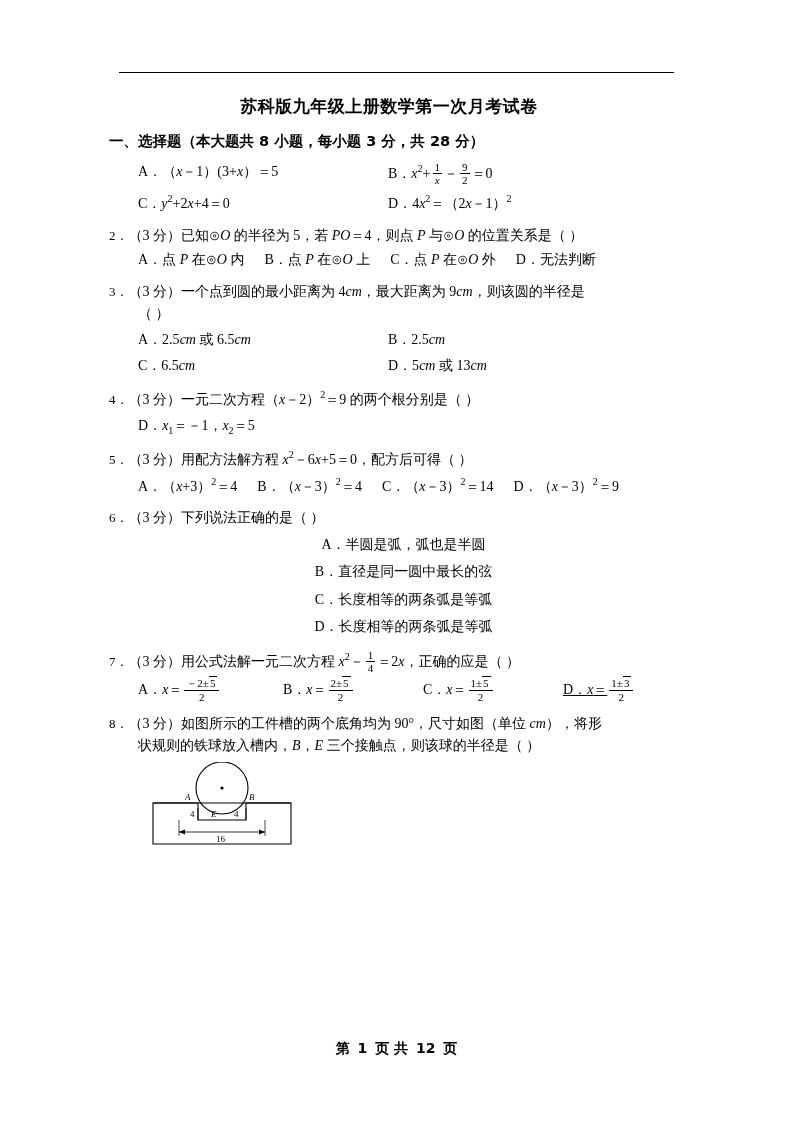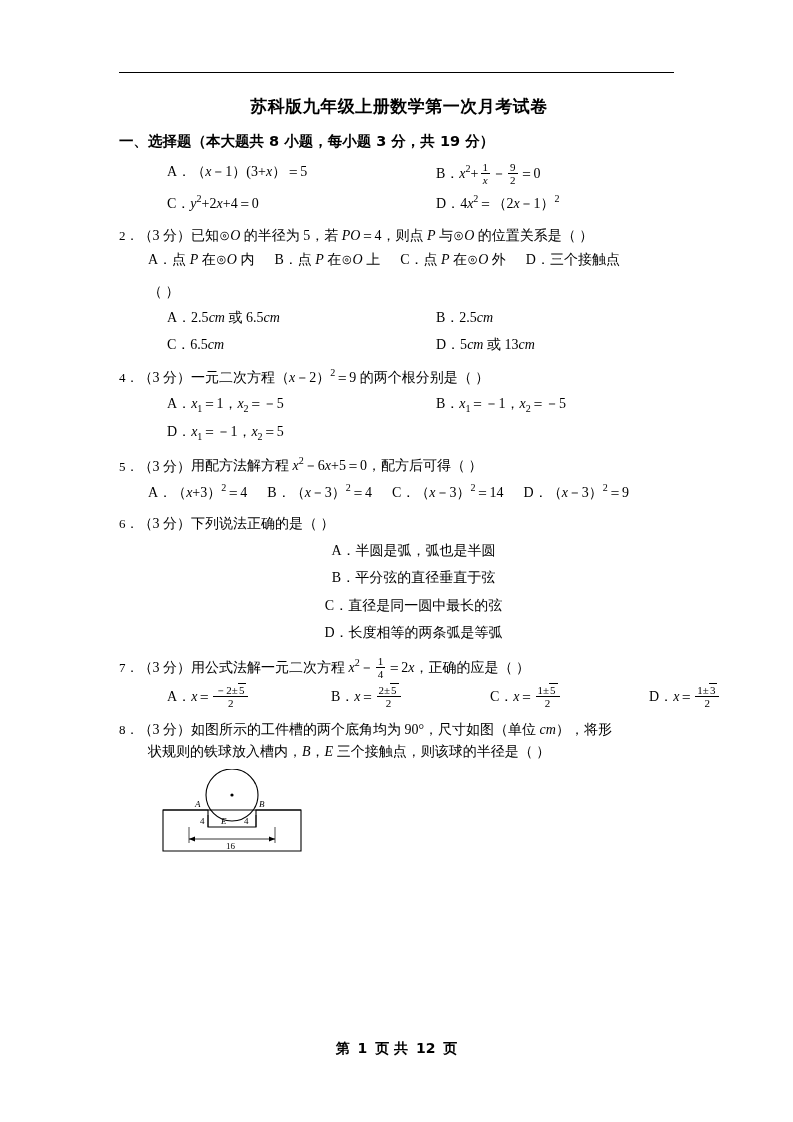--- a/index.html
+++ b/index.html
@@ -24,21 +24,21 @@
   }
   .top-rule {
     position: absolute;
     left: 119px;
     top: 72px;
     width: 555px;
     border-top: 1px solid #000;
   }
   .content {
     position: absolute;
-    left: 119px;
+    left: 109px;
     top: 95px;
     width: 560px;
   }
   .doc-title {
     text-align: center;
     font-family: "DejaVu Sans", sans-serif;
     font-weight: bold;
     font-size: 17px;
     letter-spacing: 0.5px;
     margin: 0 0 14px 0;
@@ -61,21 +61,20 @@
   .q-num {
     font-size: 13px;
   }
   .opts-row {
     display: flex;
     padding-left: 29px;
     margin-top: 3px;
   }
   .opts-row > .opt {
     flex: 0 0 auto;
-    margin-left: 19px;
   }
   .opt-2col > .opt:nth-child(1) { width: 250px; }
   .opt-2col > .opt:nth-child(2) { width: 250px; }
   .opt {
     font-size: 14px;
     line-height: 1.7;
   }
   .opt-inline {
     padding-left: 29px;
     margin-top: 2px;
@@ -126,21 +125,21 @@
 <body>
 
 <div class="page">
 
   <div class="top-rule"></div>
 
   <div class="content">
 
     <div class="doc-title">苏科版九年级上册数学第一次月考试卷</div>
 
-    <div class="section-title">一、选择题（本大题共 8 小题，每小题 3 分，共 19 分）</div>
+    <div class="section-title">一、选择题（本大题共 8 小题，每小题 3 分，共 28 分）</div>
 
     <div class="q">
       <div class="opts-row opt-2col">
         <div class="opt">
           <span>A．</span><span>（<i class="m">x</i>－1）(3+<i class="m">x</i>）＝5</span>
         </div>
         <div class="opt">
           <span>B．</span><span><i class="m">x</i><sup>2</sup>+<span class="frac"><span class="num">1</span><span class="den"><i class="m">x</i></span></span>－<span class="frac"><span class="num">9</span><span class="den">2</span></span>＝0</span>
         </div>
       </div>
@@ -152,85 +151,84 @@
           <span>D．</span><span>4<i class="m">x</i><sup>2</sup>＝（2<i class="m">x</i>－1）<sup>2</sup></span>
         </div>
       </div>
     </div>
 
     <div class="q">
       <div class="q-stem">
         <span class="q-num">2．</span><span>（3 分）</span><span>已知⊙<i class="m">O</i> 的半径为 5，若 <i class="m">PO</i>＝4，则点 <i class="m">P</i> 与⊙<i class="m">O</i> 的位置关系是（      ）</span>
       </div>
       <div class="opt-inline">
-        <span class="opt">A．点 <i class="m">P</i> 在⊙<i class="m">O</i> 内</span><span class="opt">B．点 <i class="m">P</i> 在⊙<i class="m">O</i> 上</span><span class="opt">C．点 <i class="m">P</i> 在⊙<i class="m">O</i> 外</span><span class="opt">D．三个接触点</span>
-      </div>
-    </div>
-
-    <div class="q">
+        <span class="opt">A．点 <i class="m">P</i> 在⊙<i class="m">O</i> 内</span><span class="opt">B．点 <i class="m">P</i> 在⊙<i class="m">O</i> 上</span><span class="opt">C．点 <i class="m">P</i> 在⊙<i class="m">O</i> 外</span><span class="opt">D．无法判断</span>
+      </div>
+    </div>
+
+    <div class="q">
+      <div class="q-stem">
+        <span class="q-num">3．</span><span>（3 分）</span><span>一个点到圆的最小距离为 4<i class="m">cm</i>，最大距离为 9<i class="m">cm</i>，则该圆的半径是</span>
+      </div>
       <div class="indent2">（      ）</div>
       <div class="opts-row opt-2col">
         <div class="opt">A．2.5<i class="m">cm</i> 或 6.5<i class="m">cm</i></div>
         <div class="opt">B．2.5<i class="m">cm</i></div>
       </div>
       <div class="opts-row opt-2col">
         <div class="opt">C．6.5<i class="m">cm</i></div>
         <div class="opt">D．5<i class="m">cm</i> 或 13<i class="m">cm</i></div>
       </div>
     </div>
 
     <div class="q">
       <div class="q-stem">
         <span class="q-num">4．</span><span>（3 分）</span><span>一元二次方程（<i class="m">x</i>－2）<sup>2</sup>＝9 的两个根分别是（      ）</span>
       </div>
       <div class="opts-row opt-2col">
-        <div class="opt">A．<i class="m">x</i><sub>1</sub>＝1，<i class="m">x</i><sub>2</sub>＝－5</div>
-        <div class="opt">B．<i class="m">x</i><sub>1</sub>＝－1，<i class="m">x</i><sub>2</sub>＝－5</div>
-      </div>
-      <div class="opts-row opt-2col">
         <div class="opt">D．<i class="m">x</i><sub>1</sub>＝－1，<i class="m">x</i><sub>2</sub>＝5</div>
       </div>
     </div>
 
     <div class="q">
       <div class="q-stem">
         <span class="q-num">5．</span><span>（3 分）</span><span>用配方法解方程 <i class="m">x</i><sup>2</sup>－6<i class="m">x</i>+5＝0，配方后可得（      ）</span>
       </div>
       <div class="opt-inline">
         <span class="opt">A．（<i class="m">x</i>+3）<sup>2</sup>＝4</span><span class="opt">B．（<i class="m">x</i>－3）<sup>2</sup>＝4</span><span class="opt">C．（<i class="m">x</i>－3）<sup>2</sup>＝14</span><span class="opt">D．（<i class="m">x</i>－3）<sup>2</sup>＝9</span>
       </div>
     </div>
 
     <div class="q">
       <div class="q-stem">
         <span class="q-num">6．</span><span>（3 分）</span><span>下列说法正确的是（      ）</span>
       </div>
       <div class="opt-stack">
         <span class="opt">A．半圆是弧，弧也是半圆</span>
-        <span class="opt">B．平分弦的直径垂直于弦</span>
-        <span class="opt">C．直径是同一圆中最长的弦</span>
+        <span class="opt">B．直径是同一圆中最长的弦</span>
+        <span class="opt">C．长度相等的两条弧是等弧</span>
         <span class="opt">D．长度相等的两条弧是等弧</span>
       </div>
     </div>
 
     <div class="q">
       <div class="q-stem">
         <span class="q-num">7．</span><span>（3 分）</span><span>用公式法解一元二次方程 <i class="m">x</i><sup>2</sup>－<span class="frac"><span class="num">1</span><span class="den">4</span></span>＝2<i class="m">x</i>，正确的应是（      ）</span>
       </div>
       <div class="opts-row" style="padding-left:29px;">
         <div class="opt" style="width:145px;">
           <span>A．</span><i class="m">x</i>＝<span class="frac"><span class="num">－2±<span class="sqrt">5</span></span><span class="den">2</span></span>
         </div>
         <div class="opt" style="width:140px;">
           <span>B．</span><i class="m">x</i>＝<span class="frac"><span class="num">2±<span class="sqrt">5</span></span><span class="den">2</span></span>
         </div>
         <div class="opt" style="width:140px;">
           <span>C．</span><i class="m">x</i>＝<span class="frac"><span class="num">1±<span class="sqrt">5</span></span><span class="den">2</span></span>
         </div>
-        <div class="opt" style="width:120px;">
+        <div class="opt" style="width:120px;text-decoration:underline;">
           <span>D．</span><i class="m">x</i>＝<span class="frac"><span class="num">1±<span class="sqrt">3</span></span><span class="den">2</span></span>
         </div>
       </div>
     </div>
 
     <div class="q">
       <div class="q-stem">
         <span class="q-num">8．</span><span>（3 分）</span><span>如图所示的工件槽的两个底角均为 90°，尺寸如图（单位 <i class="m">cm</i>），将形</span>
       </div>
       <div class="indent2">状规则的铁球放入槽内，<i class="m">B</i>，<i class="m">E</i> 三个接触点，则该球的半径是（      ）</div>

